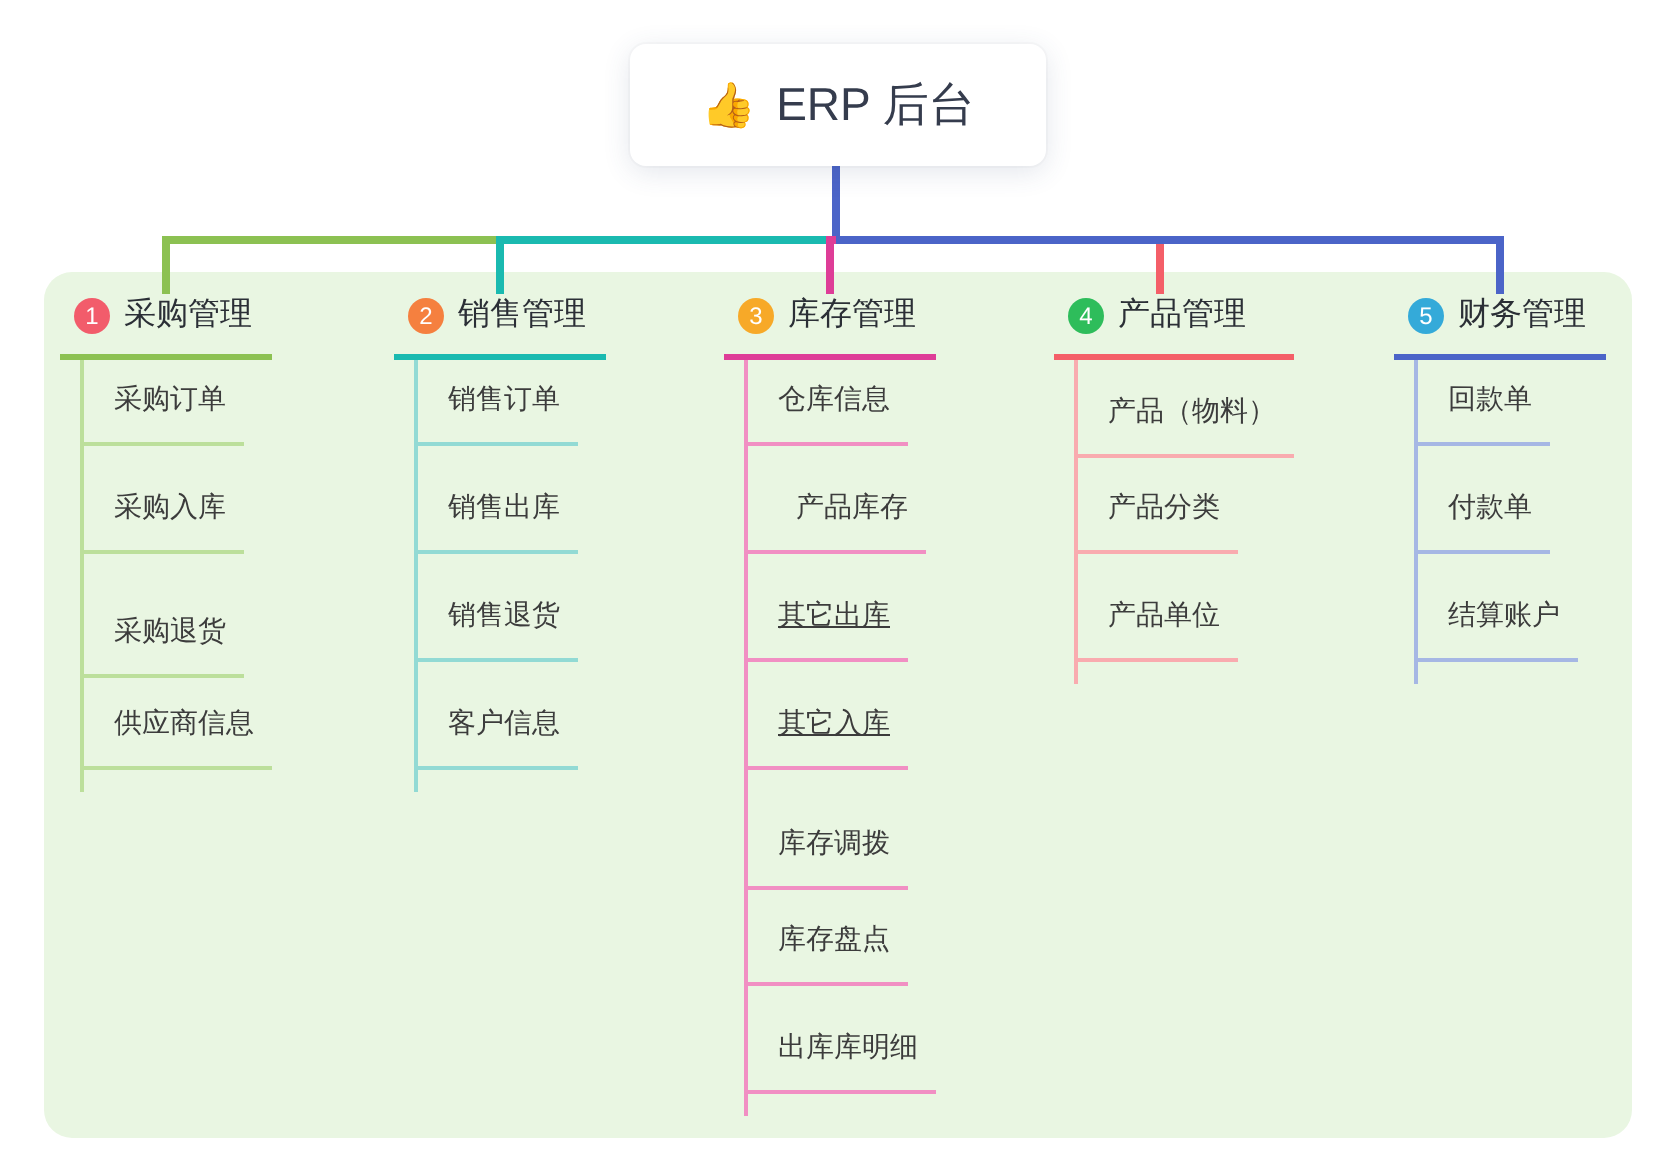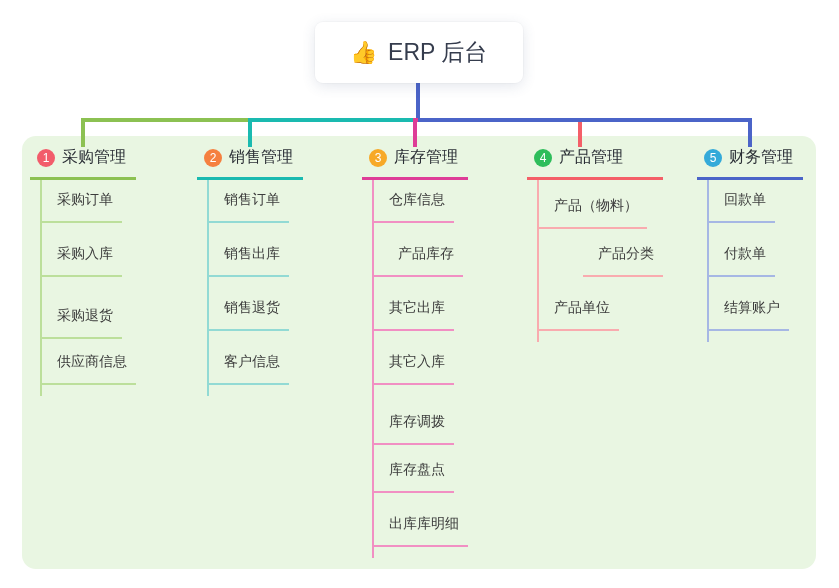--- a/index.html
+++ b/index.html
@@ -126,25 +126,25 @@
     <div class="branch-children" style="border-left-color: rgb(241, 143, 195);">
   <div class="child-row">
     <span class="child-label" style="border-bottom-color: rgb(241, 143, 195);">仓库信息</span>
   </div>
 
   <div class="child-row">
     <span class="child-label" style="border-bottom-color: rgb(241, 143, 195); padding-left: 24px;">产品库存</span>
   </div>
 
   <div class="child-row">
-    <span class="child-label" style="border-bottom-color: rgb(241, 143, 195);">其它出库</span>
+    <span class="child-label" style="border-bottom-color: rgb(241, 143, 195); text-decoration: underline;">其它出库</span>
   </div>
 
   <div class="child-row">
-    <span class="child-label" style="border-bottom-color: rgb(241, 143, 195);">其它入库</span>
+    <span class="child-label" style="border-bottom-color: rgb(241, 143, 195); text-decoration: underline;">其它入库</span>
   </div>
 
   <div class="child-row">
     <span class="child-label" style="border-bottom-color: rgb(241, 143, 195); margin-top: 11px;">库存调拨</span>
   </div>
 
   <div class="child-row">
     <span class="child-label" style="border-bottom-color: rgb(241, 143, 195);">库存盘点</span>
   </div>
 
@@ -158,21 +158,21 @@
     <div class="branch-title" style="border-bottom-color: rgb(244, 95, 104);">
       <span class="badge" style="background: rgb(46, 189, 91);">4</span>
       <span class="branch-label">产品管理</span>
     </div>
     <div class="branch-children" style="border-left-color: rgb(249, 171, 175);">
   <div class="child-row">
     <span class="child-label" style="border-bottom-color: rgb(249, 171, 175); margin-top: 12px;">产品（物料）</span>
   </div>
 
   <div class="child-row">
-    <span class="child-label" style="border-bottom-color: rgb(249, 171, 175); margin-left: 44px;">产品分类</span>
+    <span class="child-label" style="border-bottom-color: rgb(249, 171, 175);">产品分类</span>
   </div>
 
   <div class="child-row">
     <span class="child-label" style="border-bottom-color: rgb(249, 171, 175);">产品单位</span>
   </div>
 </div>
   </div>
 
   <div class="branch" style="left: 697px;">
     <div class="branch-title" style="border-bottom-color: rgb(75, 100, 200);">

